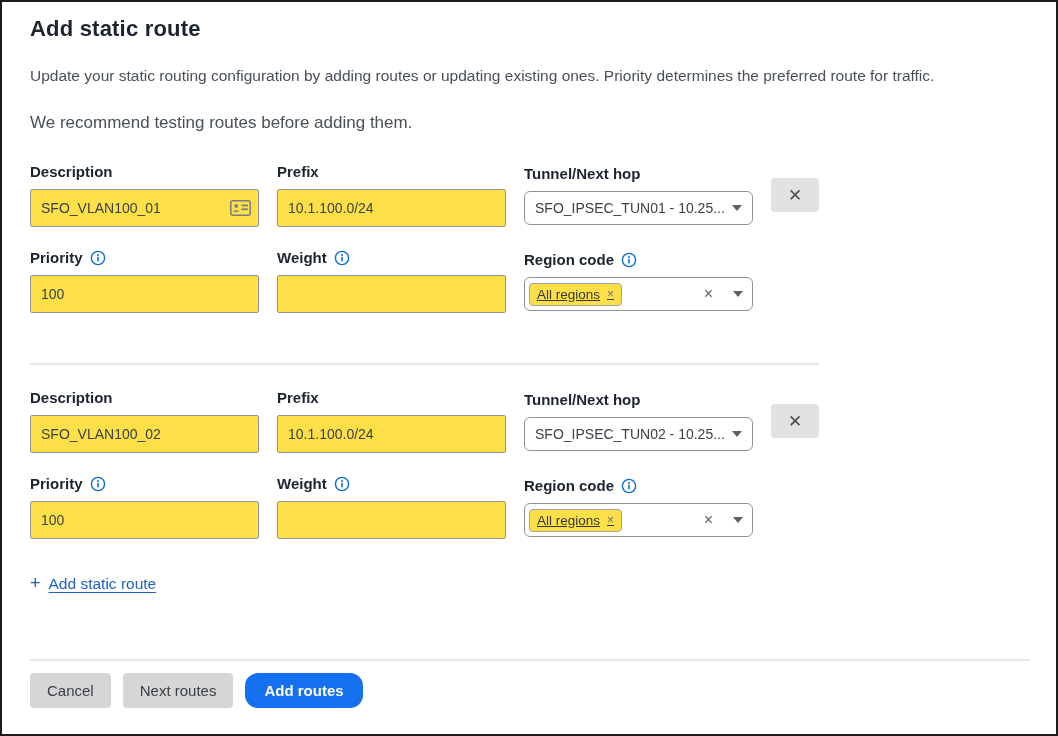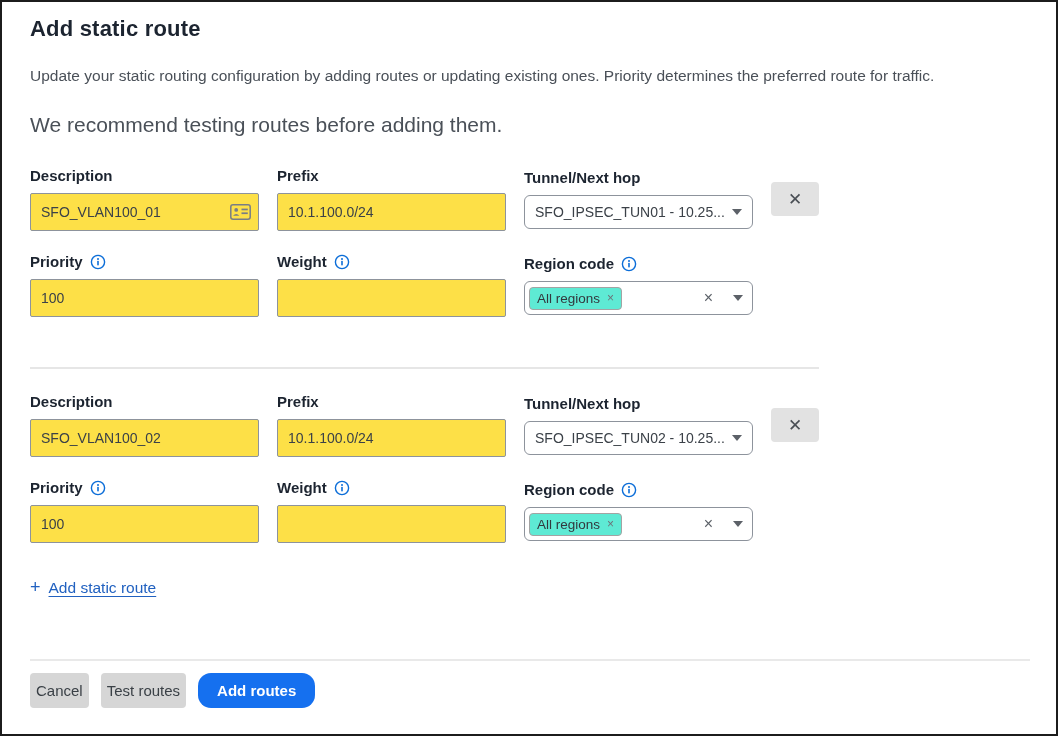--- a/index.html
+++ b/index.html
@@ -17,21 +17,21 @@
     position: relative;
     overflow: hidden;
   }
   .title {
     font-size: 22px;
     font-weight: 700;
     color: #1c2430;
     letter-spacing: 0.2px;
   }
   .intro { margin-top: 25px; font-size: 15.5px; color: #4a5058; }
-  .recommendation { margin-top: 28px; font-size: 21px; color: #4a5058; }
+  .recommendation { margin-top: 28px; font-size: 17px; color: #4a5058; }
 
   .fields-row { display: flex; gap: 18px; align-items: center; }
   .row-1 { margin-top: 30px; }
   .row-2 { margin-top: 22px; }
   .field { width: 229px; }
   .field-label {
     display: flex; align-items: center; gap: 7px;
     font-size: 15px; font-weight: 700; color: #1c2430;
     margin-bottom: 9px;
   }
@@ -84,25 +84,25 @@
   .multiselect {
     width: 100%; height: 34px;
     border: 1px solid #8d939c; border-radius: 6px;
     background: #fff;
     display: flex; align-items: center;
     padding: 0 9px 0 4px;
     cursor: pointer;
   }
   .region-tag {
     display: inline-flex; align-items: center; gap: 7px;
-    background: #5eead4;
+    background: #fde047;
     border: 1px solid #a3a3a3;
     border-radius: 4px;
     padding: 3px 7px;
-    font-size: 13.5px; color: #33383e;
+    font-size: 13.5px; color: #33383e; text-decoration: underline;
   }
   .tag-remove { font-size: 12px; color: #6d7278; cursor: pointer; line-height: 1; }
   .ms-right { margin-left: auto; display: flex; align-items: center; gap: 12px; }
   .clear-x { font-size: 16px; color: #5c6168; cursor: pointer; line-height: 1; }
 
   .group-divider {
     height: 2px; width: 789px;
     background: #e6e6e6;
     border: none;
     margin-top: 50px;
@@ -126,21 +126,21 @@
   .footer-divider {
     height: 2px; background: #e9e9e9; border: none;
     margin-bottom: 12px;
   }
   .footer-buttons { display: flex; align-items: center; gap: 12px; }
   .btn {
     height: 35px;
     border: none; border-radius: 4px;
     font-family: "Liberation Sans", "DejaVu Sans", sans-serif;
     font-size: 15px;
-    padding: 0 6px;
+    padding: 0 17px;
     cursor: pointer;
   }
   .btn-secondary { background: #d6d6d6; color: #3a4046; }
   .btn-primary { background: #1570ef; color: #ffffff; font-weight: 600; padding: 0 19px; border-radius: 13px; }
 </style>
 </head>
 <body>
 
 <div class="dialog">
 
@@ -313,18 +313,18 @@
 
   <a class="add-route-link" href="#">
     <span class="plus">+</span>
     <span class="link-text">Add static route</span>
   </a>
 
   <div class="footer">
     <hr class="footer-divider">
     <div class="footer-buttons">
       <button class="btn btn-secondary">Cancel</button>
-      <button class="btn btn-secondary">Test routes</button>
+      <button class="btn btn-secondary">Next routes</button>
       <button class="btn btn-primary">Add routes</button>
     </div>
   </div>
 
 </div>
 
 </body></html>

